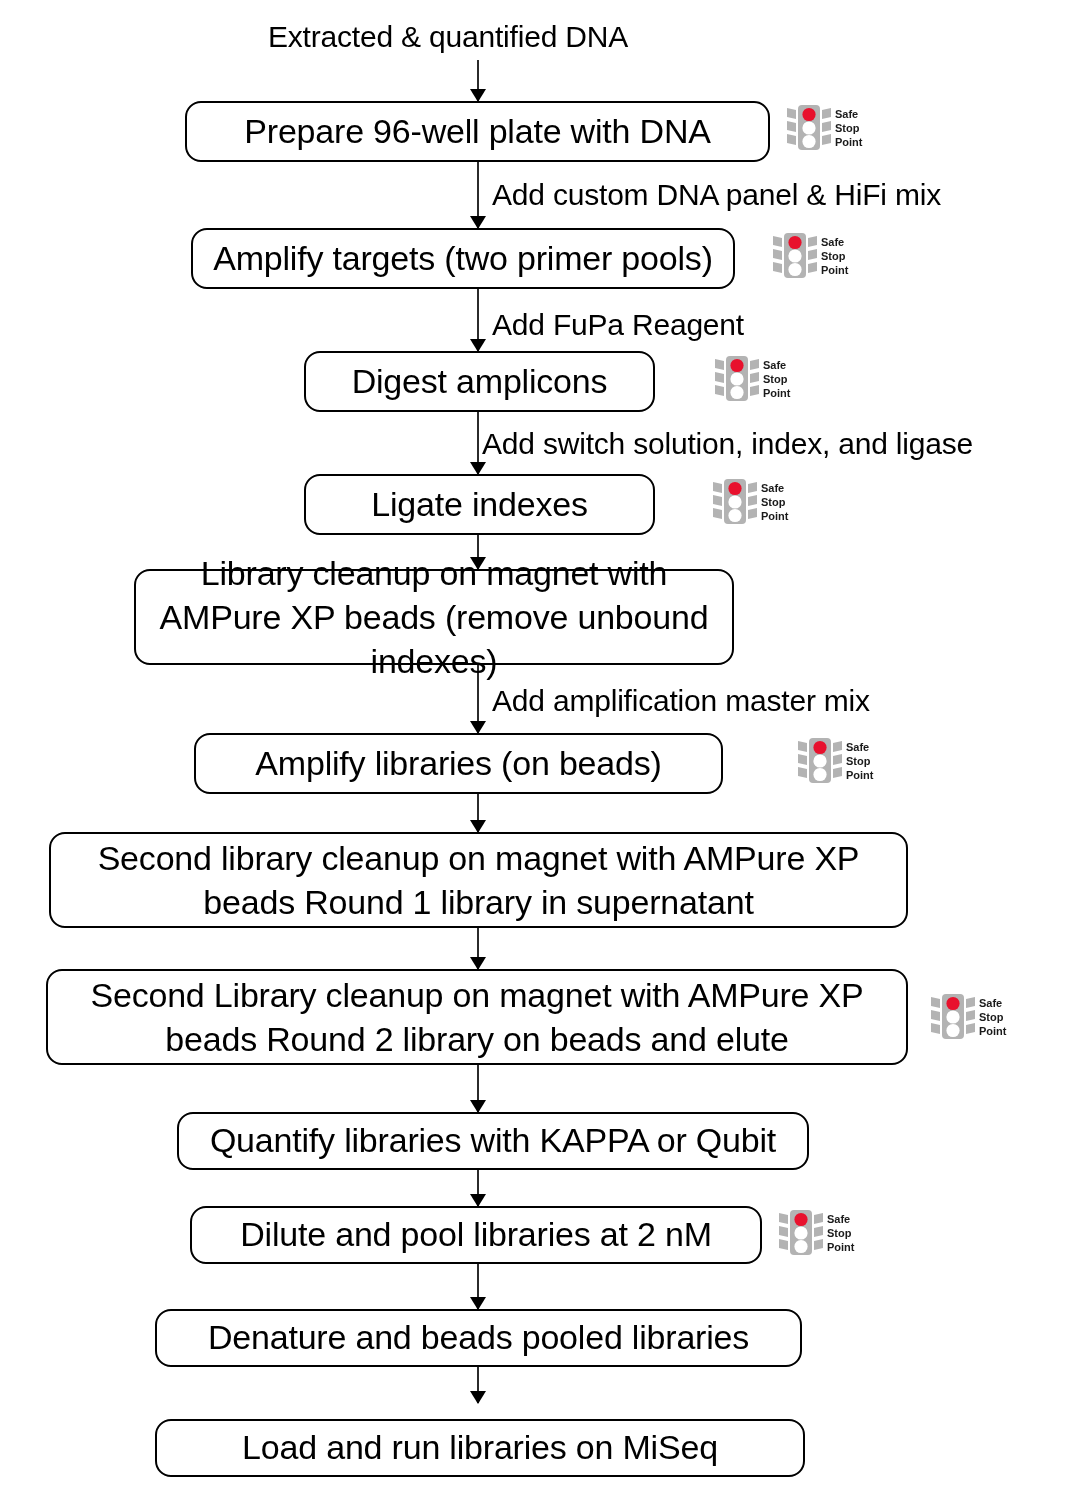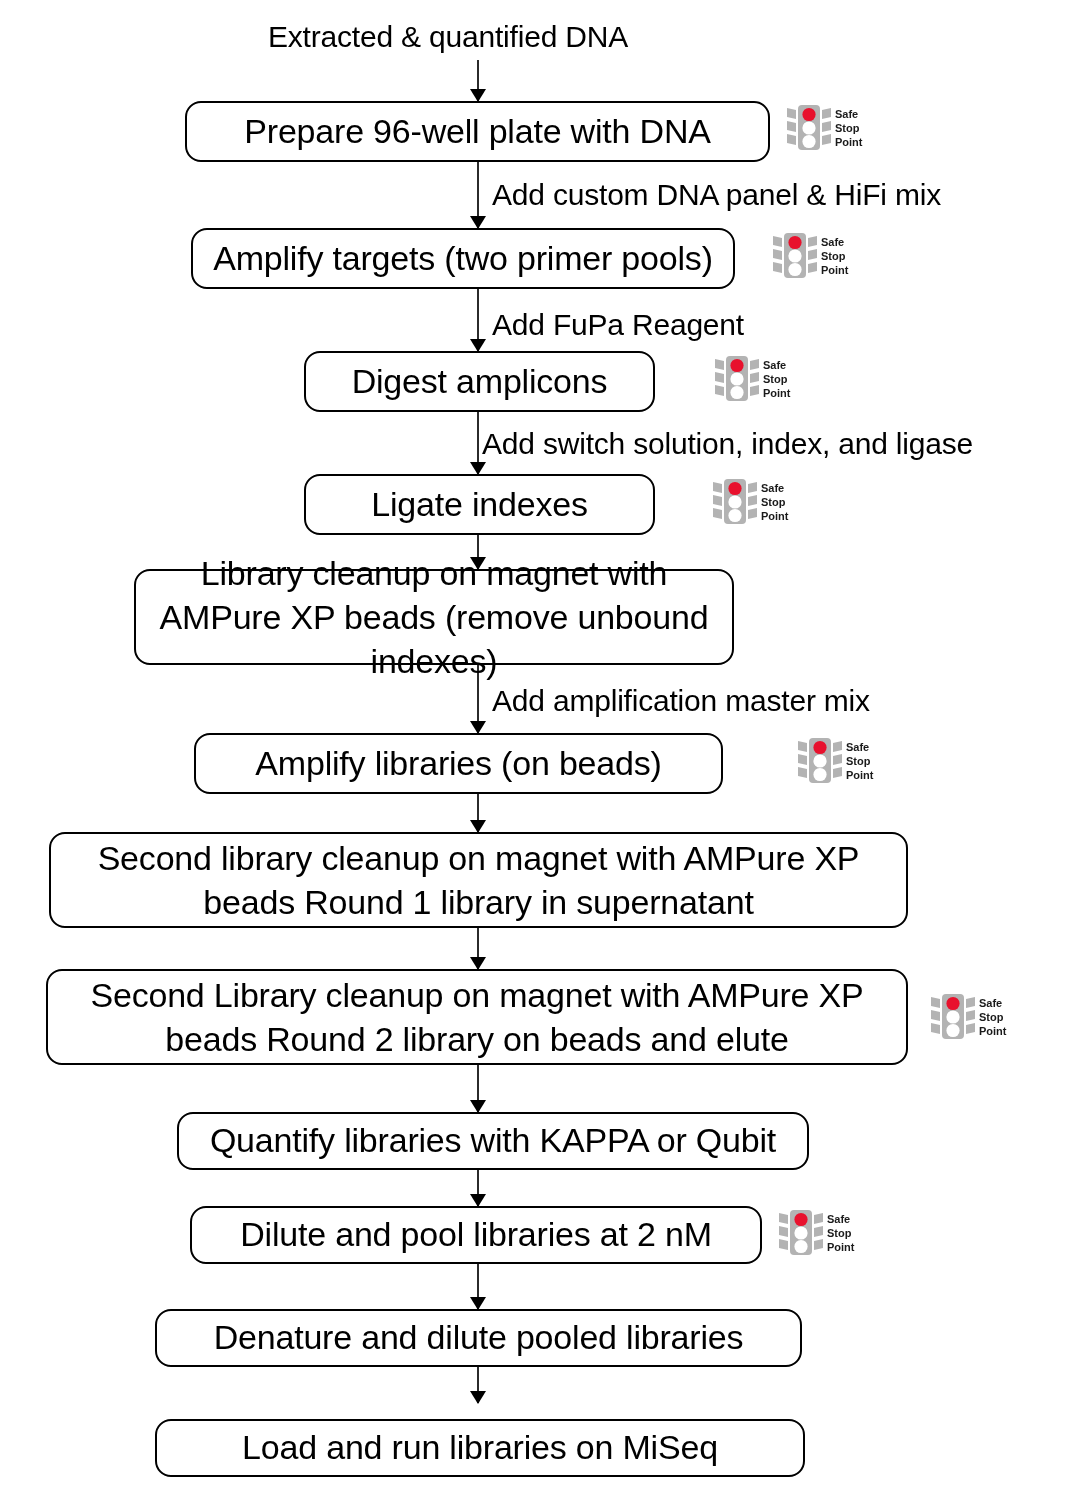--- a/index.html
+++ b/index.html
@@ -272,21 +272,21 @@
     <circle cx="23" cy="37.5" r="6.6" fill="#ffffff"></circle>
   </svg>
         </span>
         <span class="ssp-text">
           <span>Safe</span>
           <span>Stop</span>
           <span>Point</span>
         </span>
       </div>
       <div class="node" style="left: 155px; top: 1309px; width: 647px; height: 58px;">
-        <span>Denature and dilute pooled libraries</span>
+        <span>Denature and beads pooled libraries</span>
       </div>
       <div class="node" style="left: 155px; top: 1403px; width: 650px; height: 58px; margin-top: 16px;">
         <span>Load and run libraries on MiSeq</span>
       </div>
       <div class="caption" style="left: 492px; top: 178px;">Add custom DNA panel &amp; HiFi mix</div>
       <div class="caption" style="left: 492px; top: 308px;">Add FuPa Reagent</div>
       <div class="caption" style="left: 482px; top: 427px;">Add switch solution, index, and ligase</div>
       <div class="caption" style="left: 492px; top: 684px;">Add amplification master mix</div>
     </div>
 

